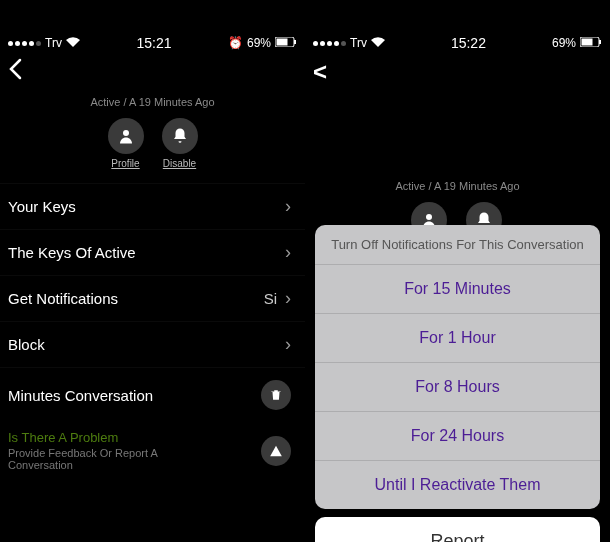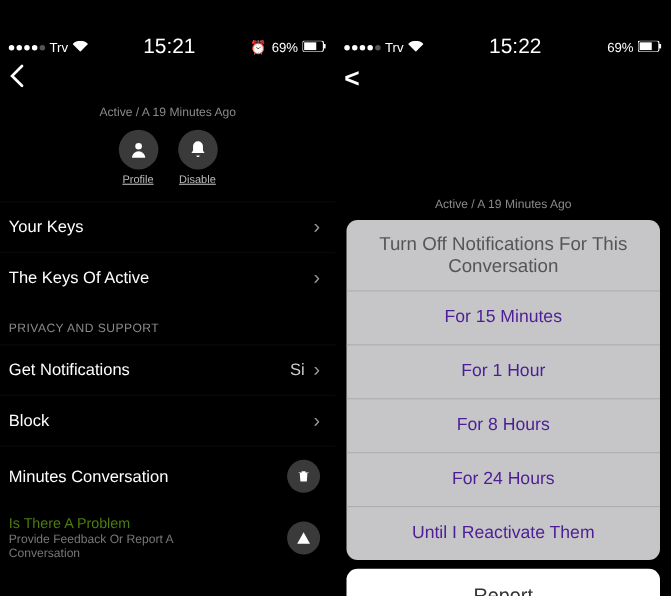--- a/index.html
+++ b/index.html
@@ -3,21 +3,21 @@
 <meta charset="utf-8">
 <style>
   * { margin: 0; padding: 0; box-sizing: border-box; font-family: -apple-system, Helvetica, Arial, sans-serif; }
   body { background: #000; width: 610px; height: 542px; overflow: hidden; position: relative; }
   .screen { position: absolute; top: 0; background: #000; height: 542px; margin-top: 32px; }
   .screen-left { left: 0; width: 305px; }
   .screen-right { left: 305px; width: 305px; }
 
   .status-bar { display: flex; justify-content: space-between; align-items: center; padding: 2px 8px; color: #fff; font-size: 12px; height: 22px; }
   .status-left, .status-right { display: flex; align-items: center; gap: 4px; }
-  .status-center { font-size: 19px; text-align: right; }
+  .status-center { font-size: 14px; text-align: right; }
   .signal-dots { display: flex; gap: 2px; }
   .dot { width: 5px; height: 5px; border-radius: 50%; background: #fff; }
   .wifi { font-size: 12px; }
 
   .nav-bar { height: 36px; display: flex; align-items: center; padding: 0 8px; }
   .back-arrow { color: #fff; font-size: 22px; font-weight: 300; }
   .back-arrow-thin { color: #fff; font-size: 24px; font-weight: bold; }
 
   .active-status { text-align: center; color: #8a8a8a; font-size: 11px; margin: 6px 0 10px 0; }
 
@@ -36,21 +36,21 @@
   .section-header { color: #8a8a8a; font-size: 11px; padding: 18px 8px 8px 8px; letter-spacing: 0.4px; }
 
   .icon-circle { width: 30px; height: 30px; border-radius: 50%; background: #3a3a3a; display: flex; align-items: center; justify-content: center; }
   .icon-circle svg { width: 14px; height: 14px; fill: #fff; }
 
   .problem-item { padding: 8px 14px 8px 8px; display: flex; justify-content: space-between; align-items: center; }
   .problem-title { color: #4d7c0f; font-size: 13px; }
   .problem-sub { color: #777; font-size: 11px; margin-top: 2px; max-width: 200px; }
   .action-sheet { position: absolute; left: 10px; right: 10px; bottom: 8px; }
   .sheet-group { background: #c6c6c8; border-radius: 10px; overflow: hidden; }
-  .sheet-title { text-align: center; font-size: 17px; color: #555; padding: 12px 8px; border-bottom: 1px solid #adadaf; }
+  .sheet-title { text-align: center; font-size: 13px; color: #555; padding: 12px 8px; border-bottom: 1px solid #adadaf; }
   .sheet-option { text-align: center; font-size: 16px; color: #4c1d95; padding: 15px 8px; border-bottom: 1px solid #adadaf; }
   .sheet-option:last-child { border-bottom: none; }
   .sheet-cancel { background: #fff; border-radius: 10px; text-align: center; font-size: 18px; color: #333; padding: 14px; margin-top: 8px; font-weight: 500; }
 
   .right-active { text-align: center; color: #8a8a8a; font-size: 11px; margin-top: 90px; }
 </style>
 </head>
 <body>
 
 <div class="screen screen-left">
@@ -116,21 +116,20 @@
 
   <div class="list-item">
     <span class="label">Your Keys</span>
     <span class="chevron">›</span>
   </div>
   <div class="list-item">
     <span class="label">The Keys Of Active</span>
     <span class="chevron">›</span>
   </div>
 
-  <div class="section-header">PRIVACY AND SUPPORT</div>
 
   <div class="list-item">
     <span class="label">Get Notifications</span>
     <div class="right-group">
       <span class="value">Si</span>
       <span class="chevron">›</span>
     </div>
   </div>
 
   <div class="list-item">

